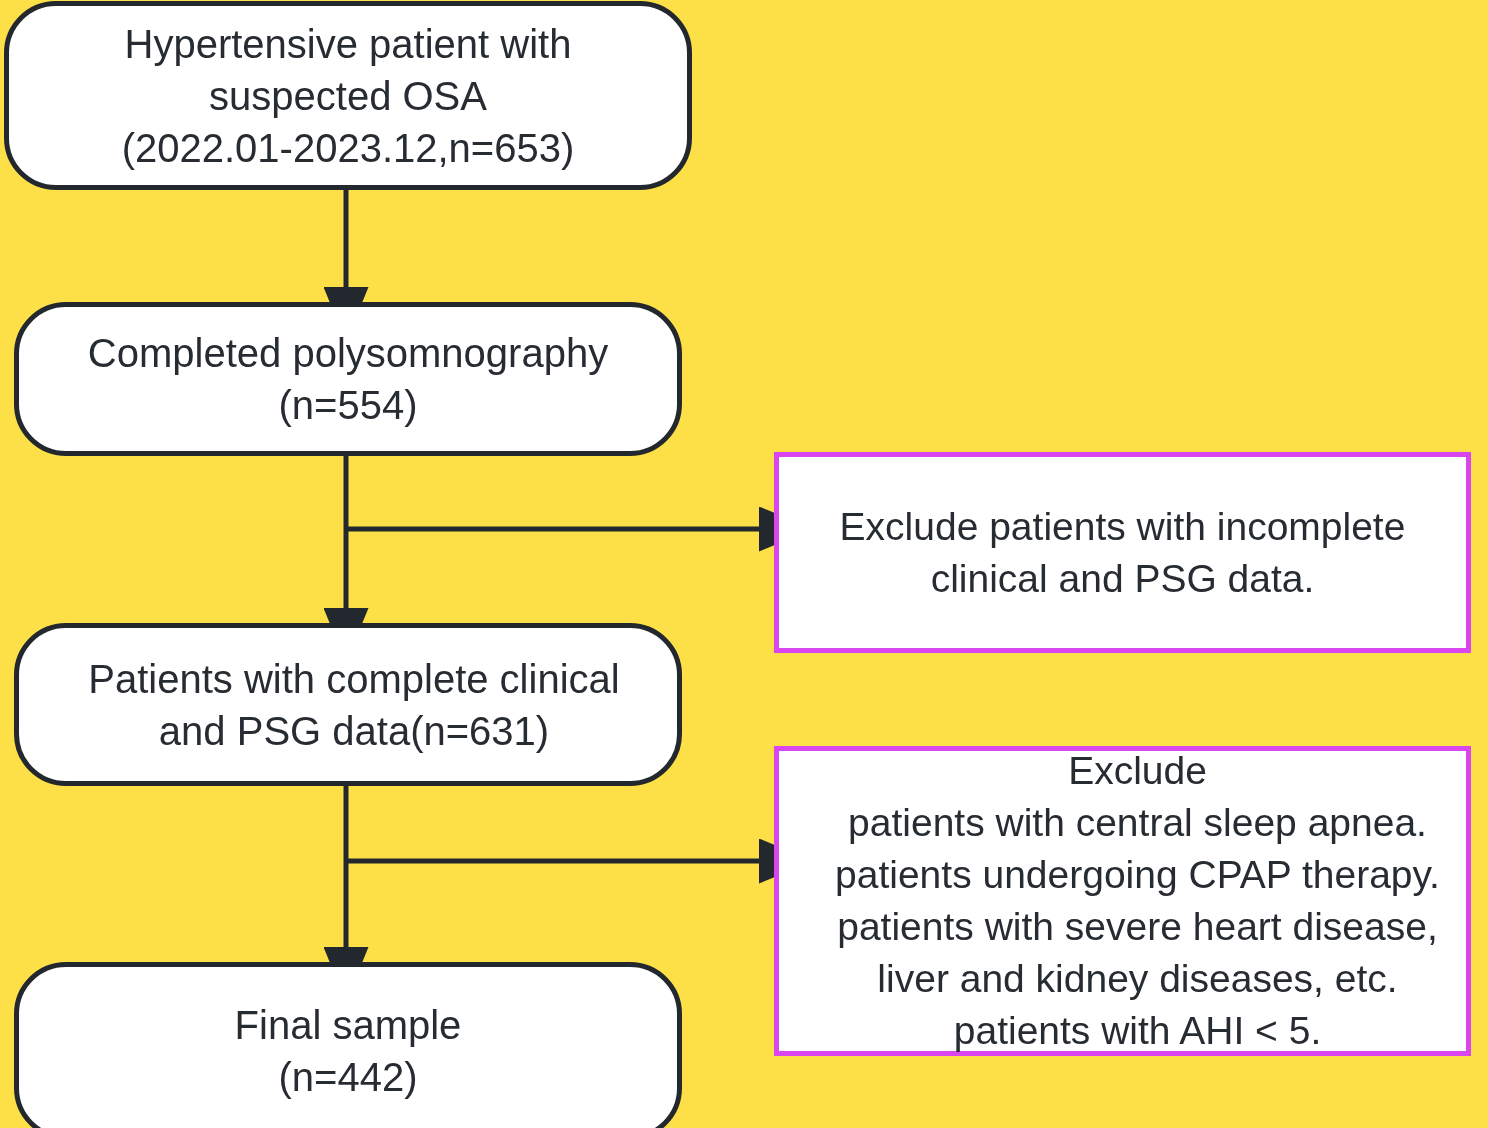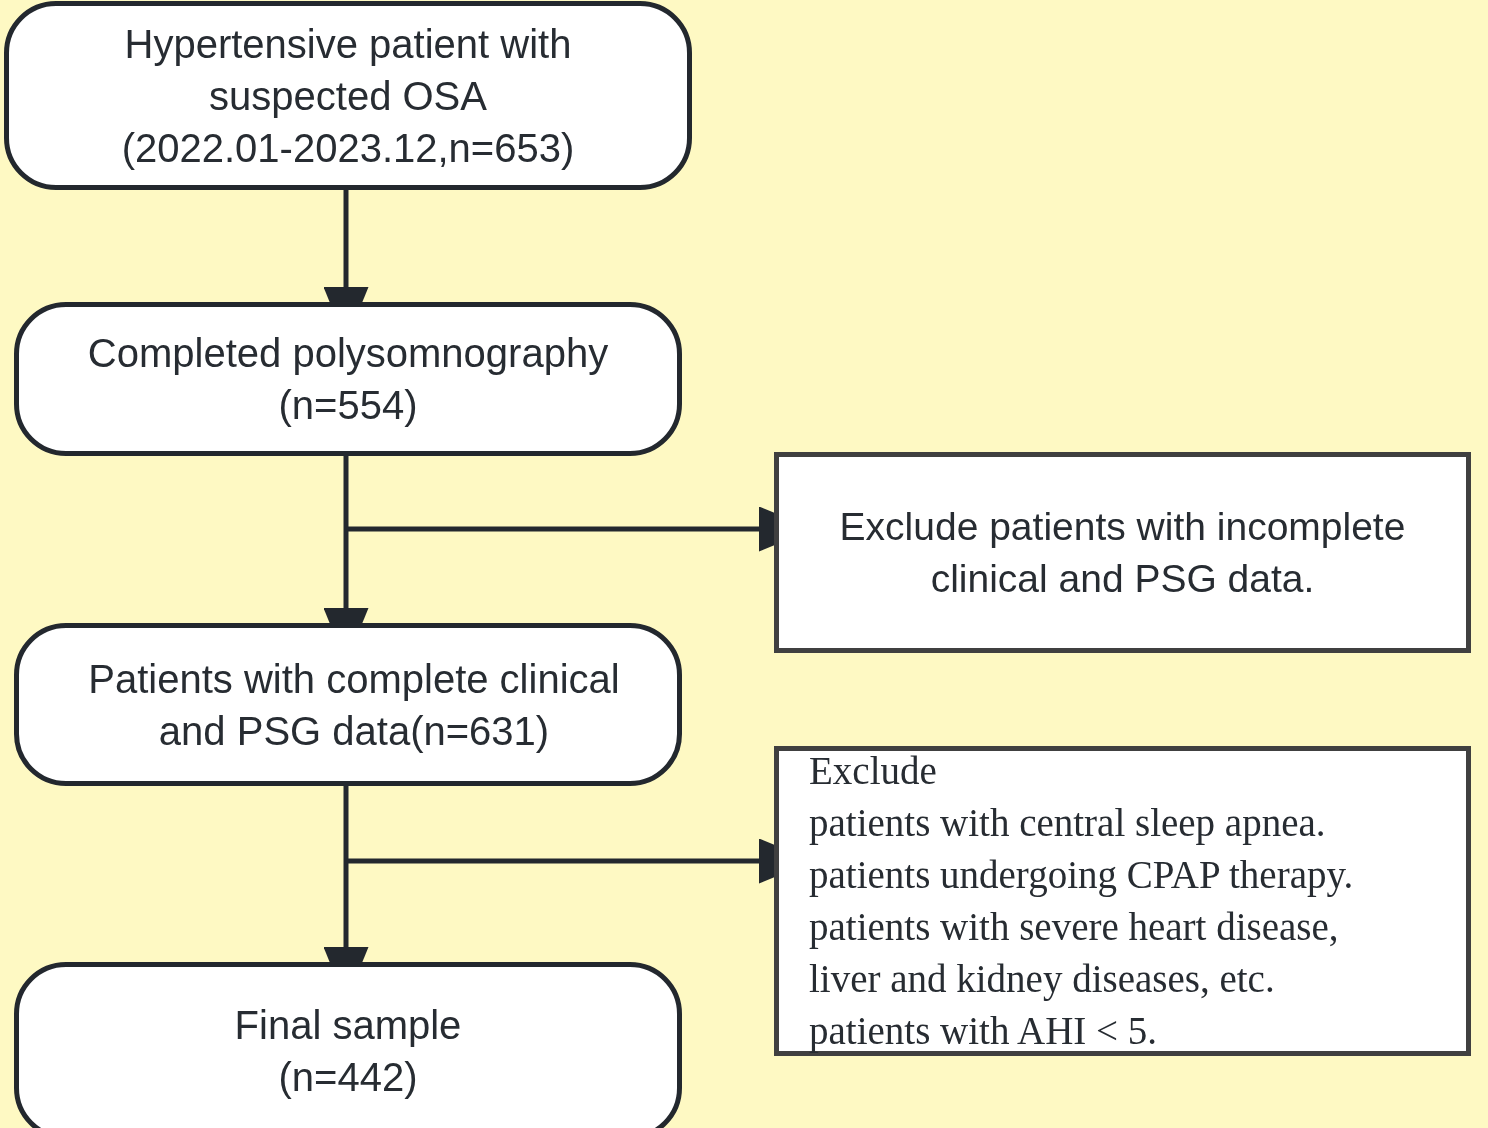--- a/index.html
+++ b/index.html
@@ -9,21 +9,21 @@
     background: #ffffff;
   }
   body {
     font-family: "Liberation Sans", sans-serif;
     -webkit-font-smoothing: antialiased;
   }
   #flow-root {
     position: relative;
     width: 1488px;
     height: 1128px;
-    background: #fef9c3;
+    background: #fde047;
     overflow: hidden;
   }
   #flow-svg {
     position: absolute;
     top: 0;
     left: 0;
     width: 1488px;
     height: 1128px;
   }
   .node {
@@ -43,30 +43,29 @@
     font-size: 40px;
     letter-spacing: 0px;
     color: #272c32;
     white-space: pre-line;
   }
   .rounded-node {
     border: 5px solid #23282e;
     border-radius: 52px;
   }
   .rect-node {
-    border: 5px solid #404040;
+    border: 5px solid #d946ef;
     border-radius: 0;
   }
   .rect-node .node-text {
     font-size: 39px;
     line-height: 1.33;
   }
   .align-left .node-text {
-    text-align: left;
-    font-family: Liberation Serif, serif;
+    text-align: center;
   }
 
   
   #node-source      { left: 4px;   top: 1px;    width: 688px;  height: 189px; }
   #node-psg         { left: 14px;  top: 302px;  width: 668px;  height: 154px; }
   #node-complete    { left: 14px;  top: 623px;  width: 668px;  height: 163px; padding-left: 12px; }
   #node-final       { left: 14px;  top: 962px;  width: 668px;  height: 178px; }
   #node-exclude-1   { left: 774px; top: 452px;  width: 697px;  height: 201px; padding: 0 34px; }
   #node-exclude-2   { left: 774px; top: 746px;  width: 697px;  height: 310px; padding: 0 0 0 30px; }
 </style>

